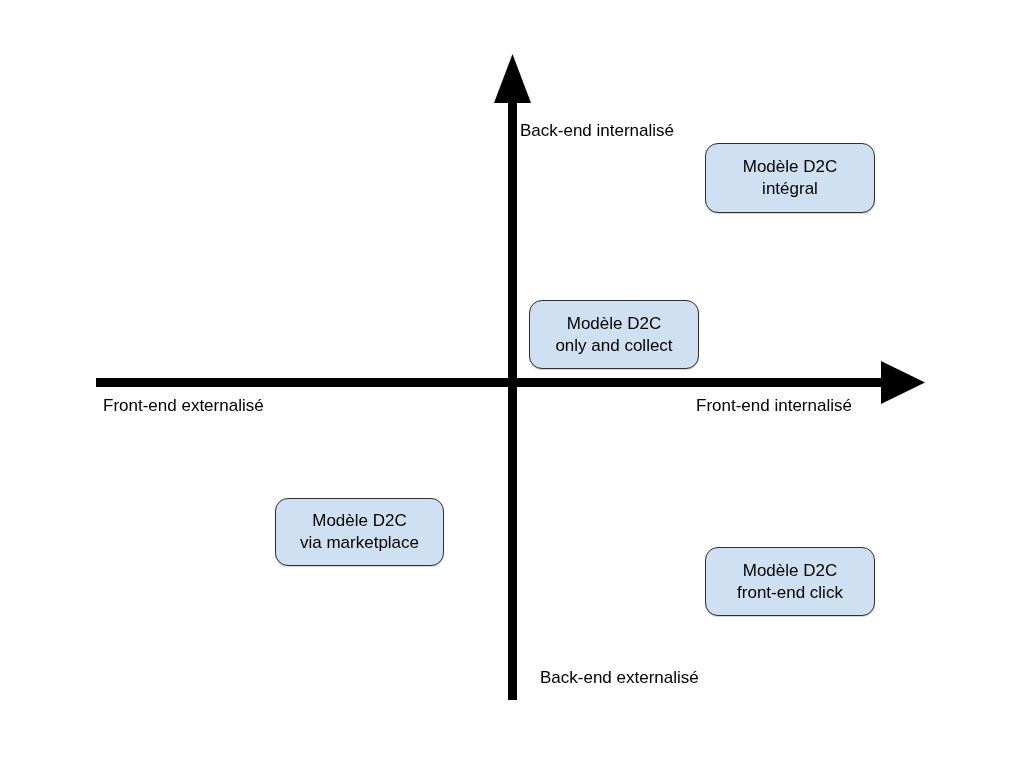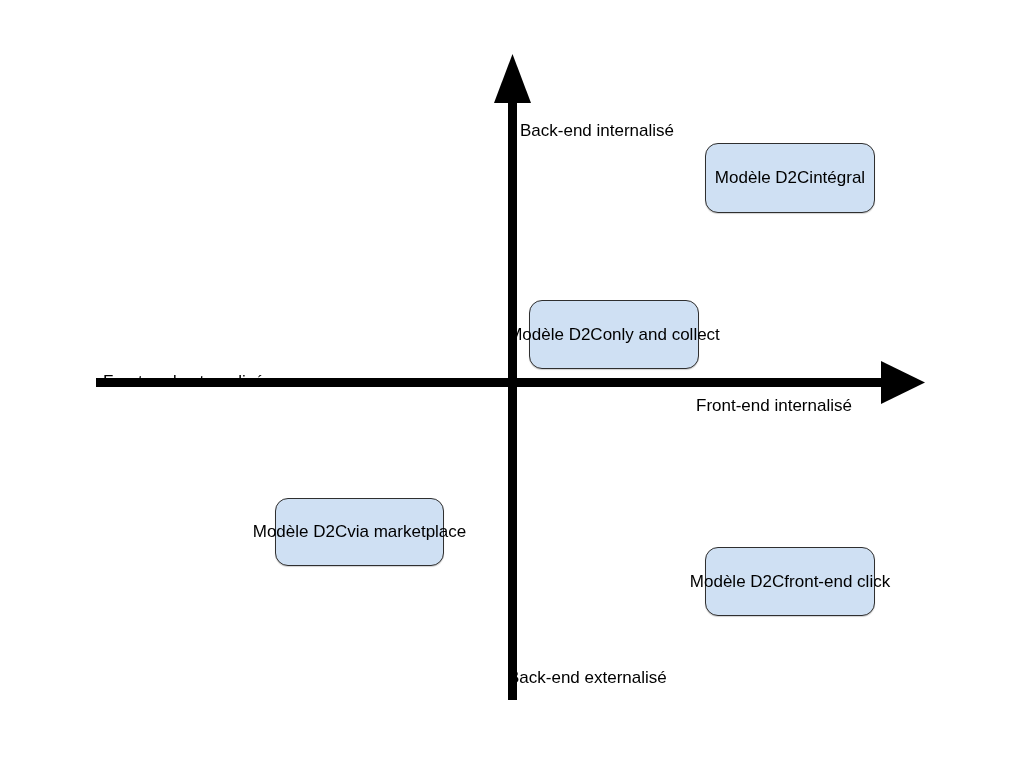--- a/index.html
+++ b/index.html
@@ -30,32 +30,32 @@
 
   .axis-label {
     position: absolute;
     font-size: 17px;
     line-height: 20px;
     color: #000000;
     white-space: nowrap;
     letter-spacing: 0px;
   }
   .lbl-top    { left: 520px; top: 121px; }
-  .lbl-bottom { left: 508px; top: 668px; }
-  .lbl-left   { left: 103px; top: 372px; }
+  .lbl-bottom { left: 540px; top: 668px; }
+  .lbl-left   { left: 103px; top: 396px; }
   .lbl-right  { left: 696px; top: 396px; }
 
   .node-box {
     position: absolute;
     box-sizing: border-box;
     background: #cfe0f3;
     border: 1.6px solid #2f2f2f;
     border-radius: 13px;
     display: flex;
-    flex-direction: row;
+    flex-direction: column;
     align-items: center;
     justify-content: center;
     font-size: 17px;
     line-height: 22px;
     color: #000000;
     text-align: center;
     box-shadow: 0 1px 1px rgba(0,0,0,0.18);
   }
   .node-box .ln { display: block; white-space: nowrap; }
 

